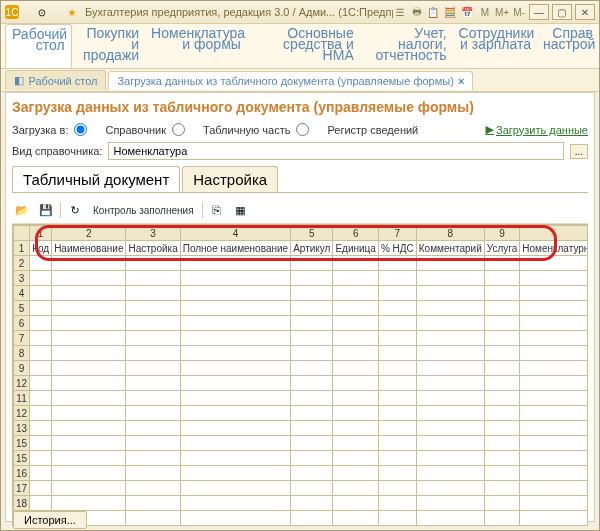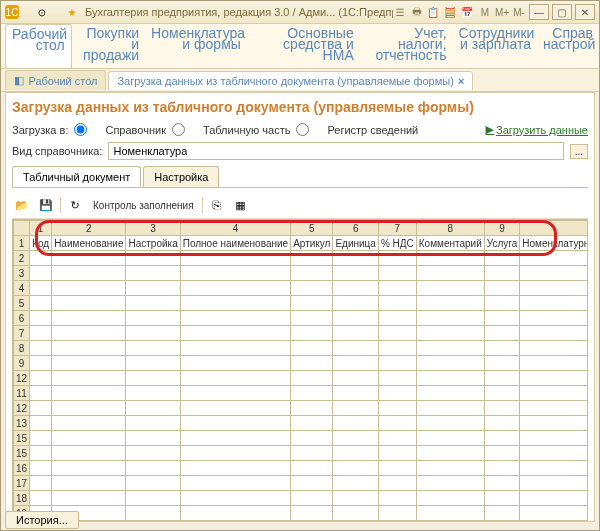--- a/index.html
+++ b/index.html
@@ -22,33 +22,33 @@
 .stab-close{color:#5b88b8;font-weight:bold;cursor:pointer}
 .content{background:#fff;margin:0 4px;border:1px solid #d8cda8;height:430px;box-sizing:border-box;padding:6px;position:relative}
 .page-title{color:#d08030;font-size:14px;font-weight:bold;margin-bottom:8px}
 .row{display:flex;align-items:center;gap:6px;margin-bottom:6px;font-size:11px;color:#333;flex-wrap:wrap}
 .radio{display:flex;align-items:flex-end;gap:18px}
 .radio input{margin:0}
 .link{color:#2a7a2a;text-decoration:underline;cursor:pointer;margin-left:auto;display:flex;align-items:center;gap:2px}
 .field{border:1px solid #c8bd95;padding:2px 4px;background:#fff;font-size:11px;flex:1}
 .field-btn{border:1px solid #c8bd95;background:#f8f2dc;padding:1px 4px;font-size:10px}
 .innertabs{display:flex;border-bottom:1px solid #c8bd95;margin-bottom:4px}
-.itab{padding:4px 10px;border:1px solid #c8bd95;border-bottom:none;background:#f8f2dc;font-size:11px;cursor:pointer;border-radius:3px 3px 0 0;margin-right:2px}
+.itab{padding:4px 10px;border:1px solid #c8bd95;border-bottom:none;background:#f8f2dc;font-size:15px;cursor:pointer;border-radius:3px 3px 0 0;margin-right:2px}
 .itab.active{background:#fff}
 .toolbar{display:flex;align-items:center;gap:4px;padding:3px 0;border-bottom:1px solid #e5ddc5}
 .tool-btn{width:18px;height:18px;border:1px solid transparent;display:flex;align-items:center;justify-content:center;font-size:11px;cursor:pointer}
 .tool-sep{width:1px;height:16px;background:#d8cda8}
 .tool-label{font-size:10px;color:#333;padding:0 4px}
 .grid-wrap{position:relative;height:300px;overflow:auto;border:1px solid #c8bd95}
 .grid{border-collapse:collapse;font-size:10px;color:#333}
 .grid td,.grid th{border:1px solid #c8bd95;padding:0 2px;height:14px;background:#fff;white-space:nowrap;text-align:left;font-weight:normal}
 .grid .rownum{background:#f0e7c8;text-align:center;width:22px;font-size:10px}
 .grid .colnum{background:#f0e7c8;text-align:center;font-size:10px}
 .highlight{position:absolute;border:3px solid #d92020;border-radius:14px;pointer-events:none}
-.statusbar{position:absolute;bottom:4px;left:4px}
+.statusbar{position:absolute;bottom:4px;left:12px}
 .status-btn{border:1px solid #c8bd95;background:#f8f2dc;padding:2px 10px;font-size:11px;border-radius:2px;cursor:pointer}
 </style>
 </head>
 <body>
 
 <div class="window">
 
   <div class="titlebar">
     <div class="tb-icons">
       <span class="tb-ico tb-yellow">1С</span>

